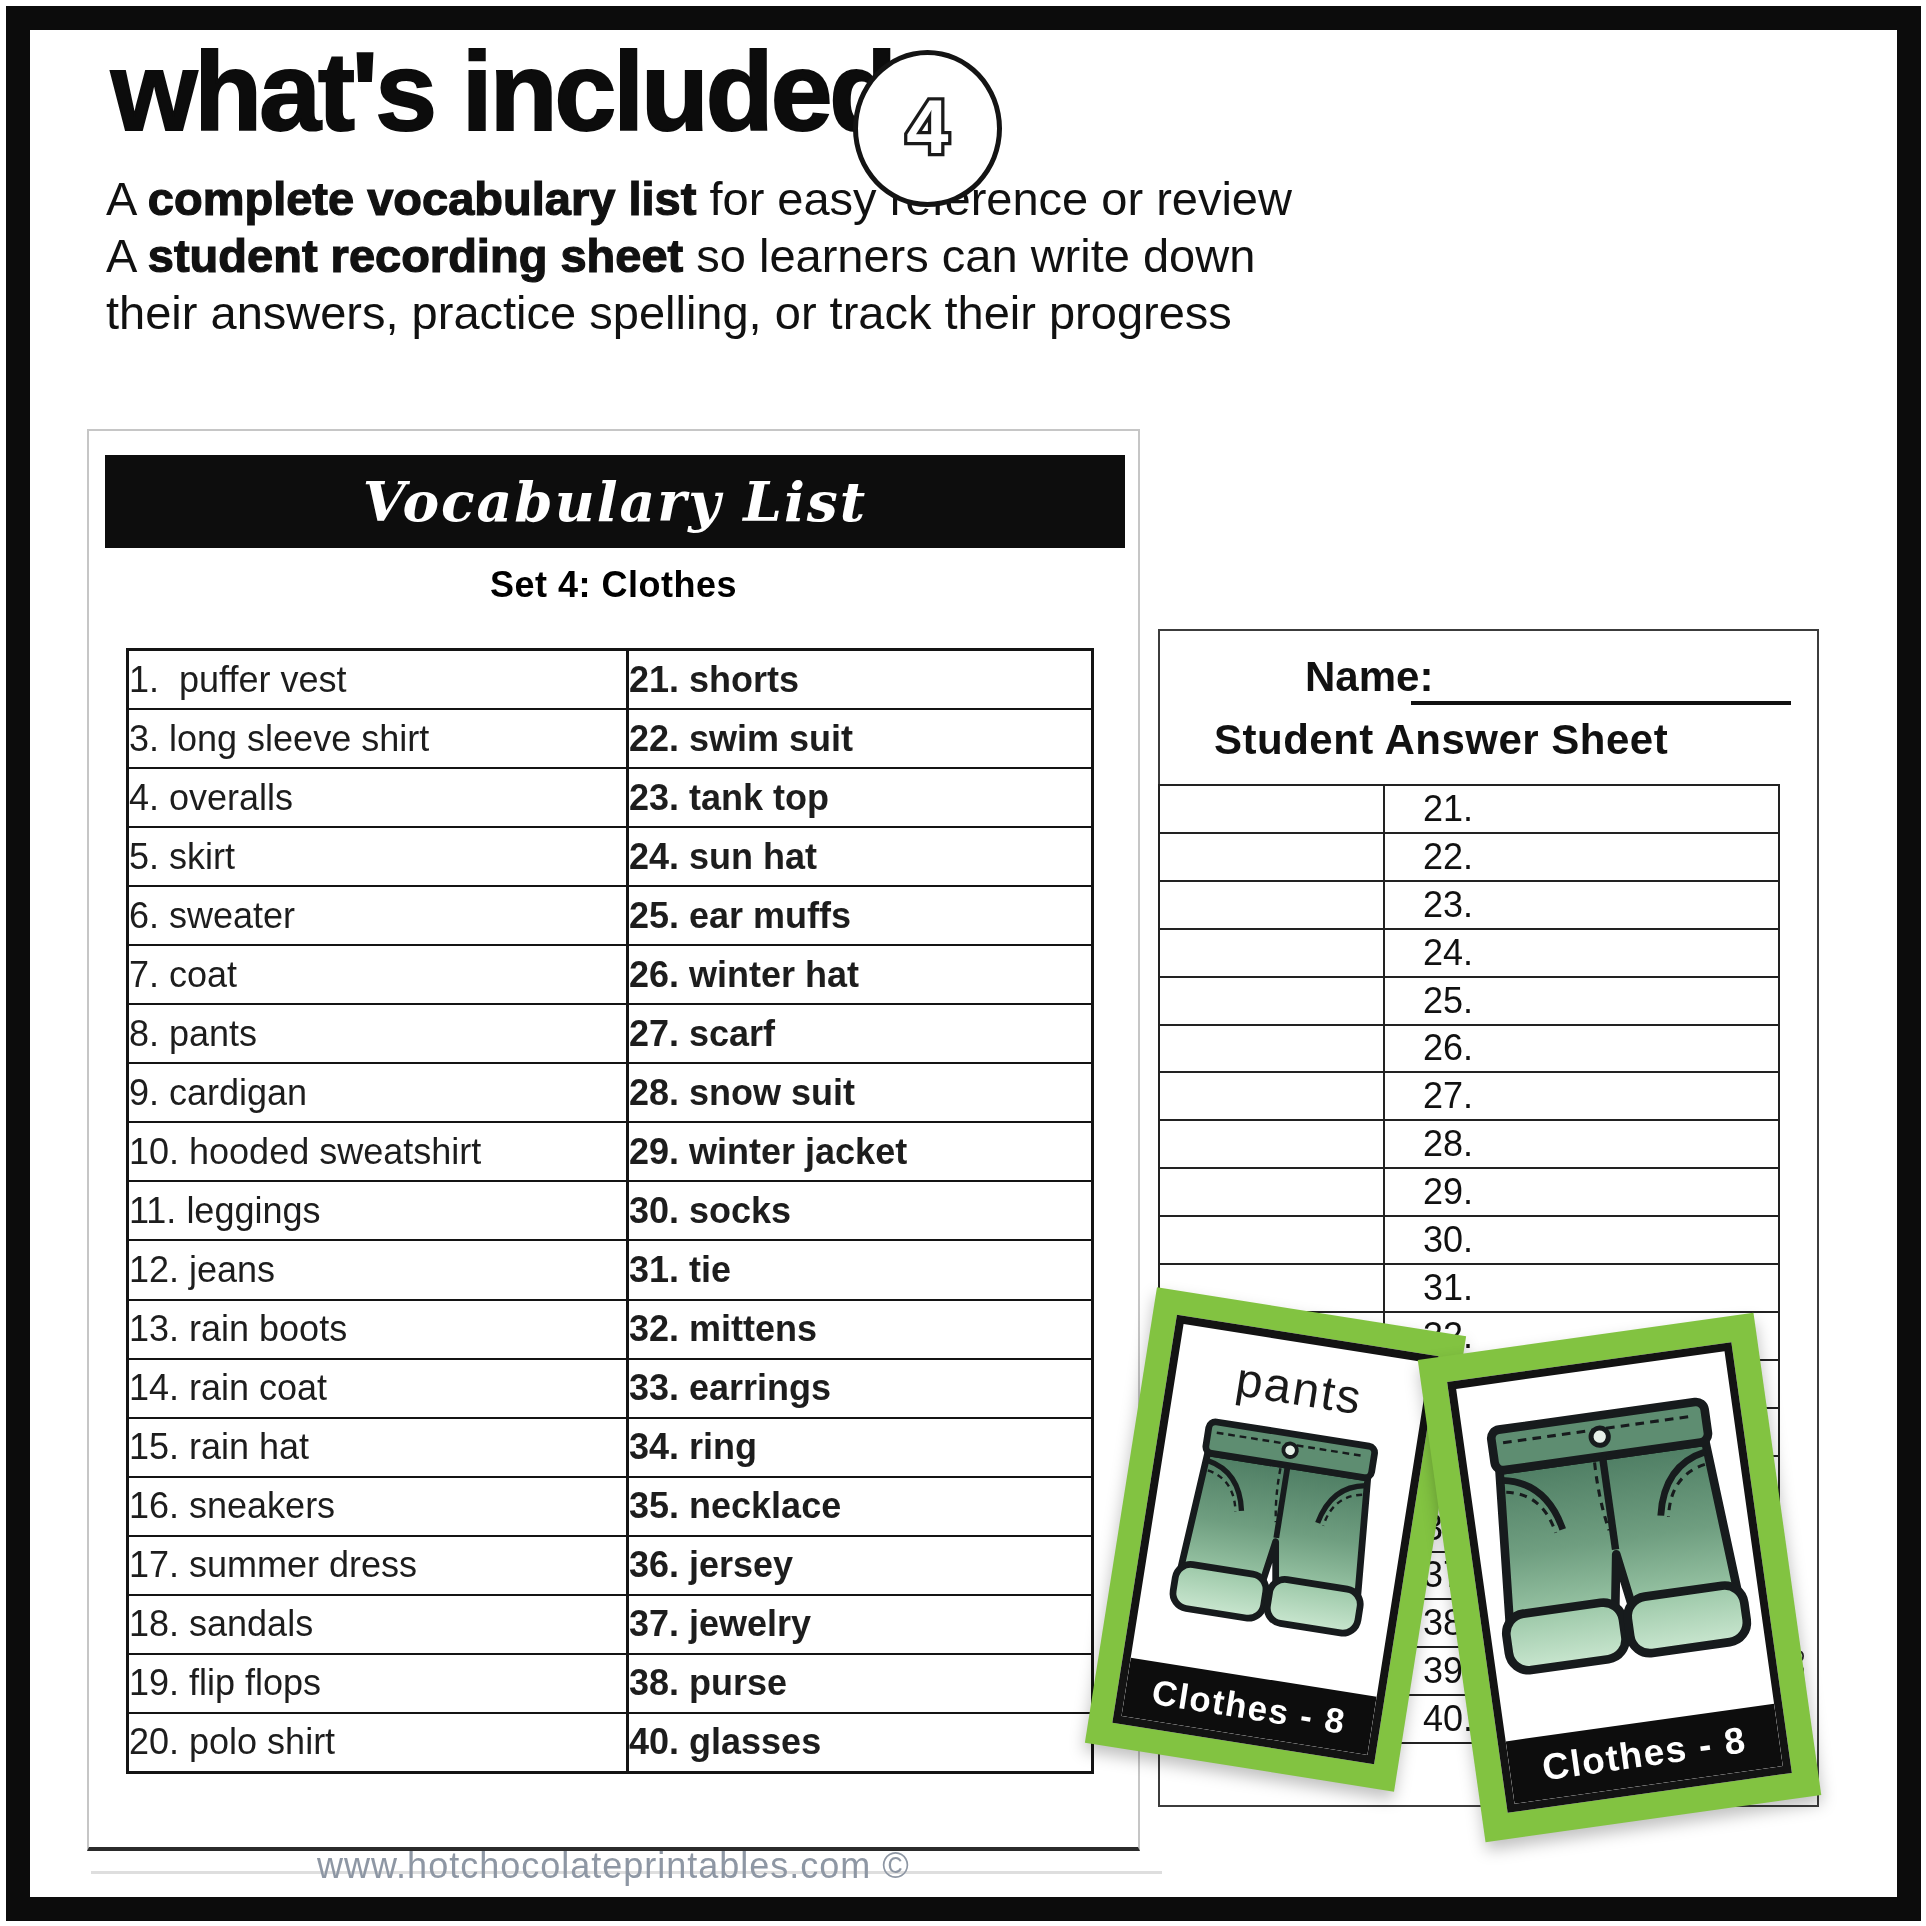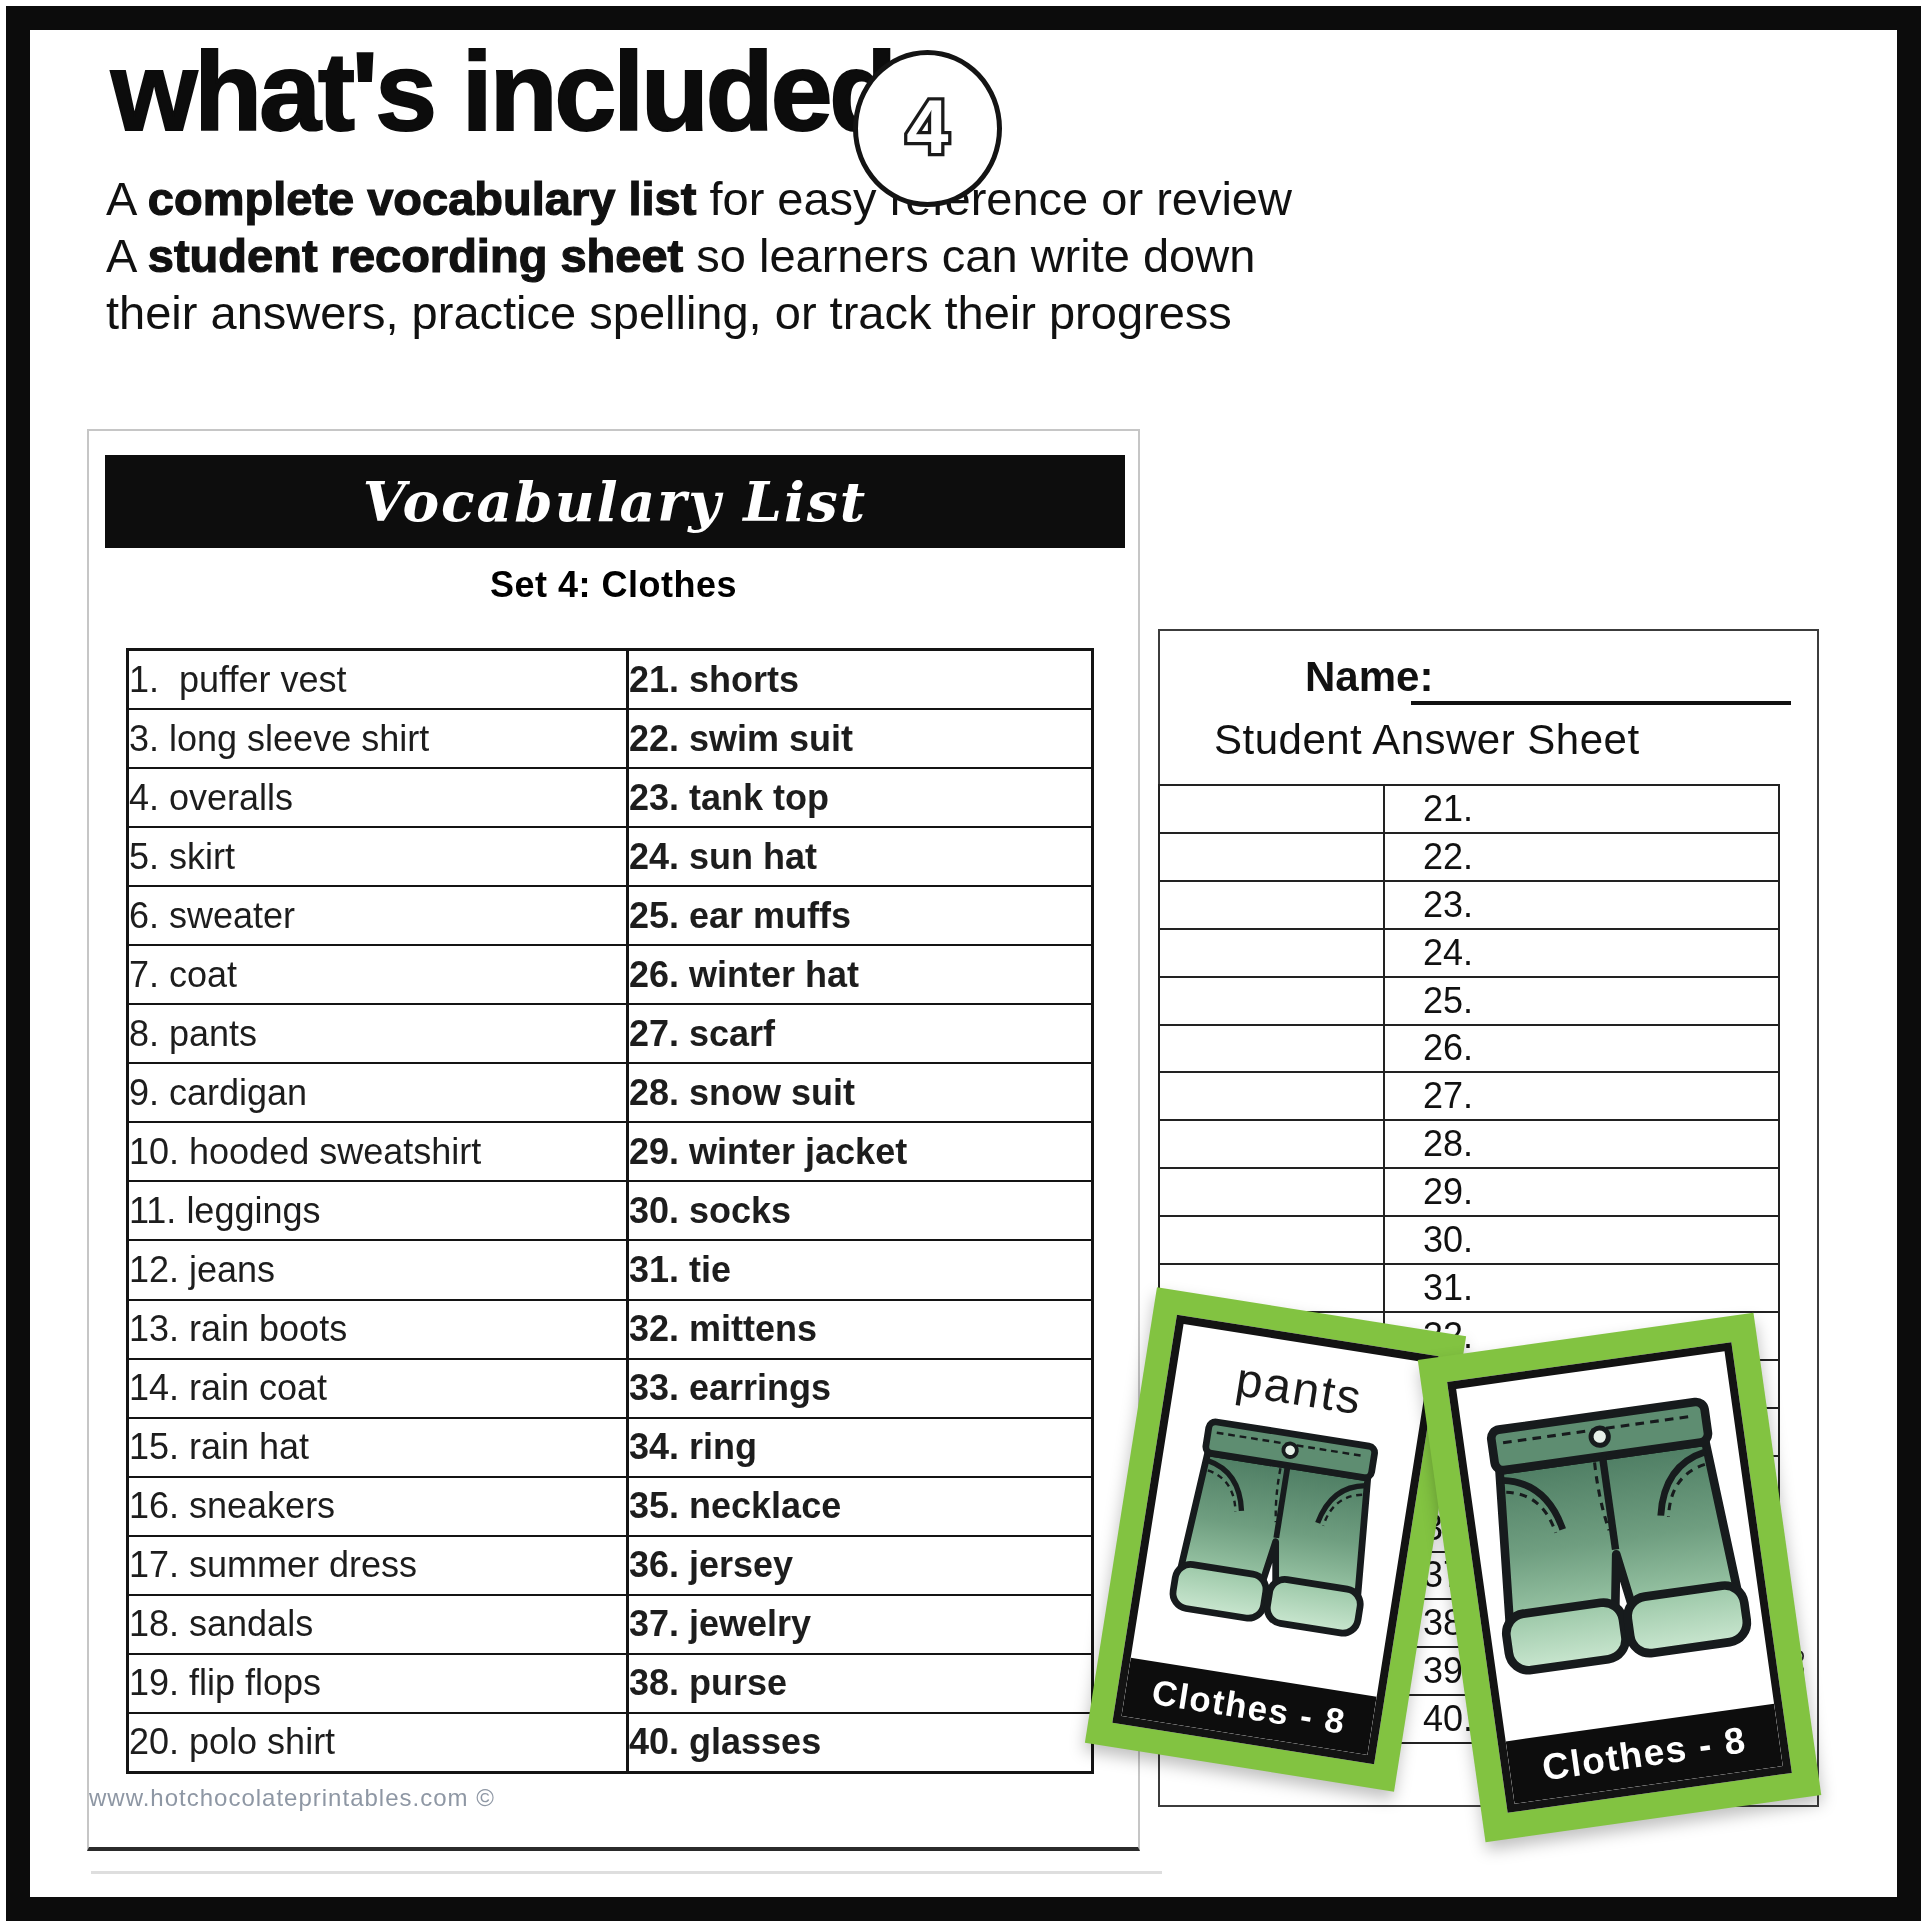--- a/index.html
+++ b/index.html
@@ -54,42 +54,42 @@
   }
   .vcol{ display:flex; flex-direction:column; box-sizing:border-box; }
   .vcol.left{ width:500px; border-right:3px solid #141414; }
   .vcol.right{ flex:1;font-weight:bold; }
   .vcell{
     flex:1; border-bottom:2px solid #141414; display:flex; align-items:center;
     font-size:36px; color:#1d1d1d; white-space:pre; box-sizing:border-box;
   }
   .vcell:last-child{ border-bottom:none; }
   .voc-footer{
-    position:absolute; left:0; top:1353px; width:100%; 
-    font-size:24px; color:#8e97a4; letter-spacing:1px;
+    position:absolute; left:0; top:1414px; width:100%; text-align:center;
+    font-size:36px; color:#8e97a4; letter-spacing:1px;
   }
   .shadow-line{
     position:absolute; left:91px; top:1871px; width:1071px; height:3px;
     background:#dedede; z-index:1;
   }
 
   
   .ans-page{
     position:absolute; left:1158px; top:629px; width:661px; height:1178px;
     background:#ffffff; box-sizing:border-box; border:2px solid #3c3c3c; z-index:1;
   }
   .ans-name{
     position:absolute; left:145px; top:22px; font-size:42px; font-weight:bold; color:#111;
   }
   .ans-underline{
     position:absolute; left:251px; top:30px; width:380px; height:40px;
     border-bottom:4px solid #111;
   }
   .ans-title{
-    position:absolute; left:54px; top:85px; font-size:42px; font-weight:normal; color:#111;
+    position:absolute; left:54px; top:85px; font-size:42px; font-weight:bold; color:#111;
     letter-spacing:0.5px;
   }
   .ans-table{
     position:absolute; left:-2px; top:153px; width:622px; height:960px;
     display:flex; border:2px solid #222; box-sizing:border-box; background:#fff;
   }
   .acol{ display:flex; flex-direction:column; box-sizing:border-box; }
   .acol.left{ width:225px; border-right:2px solid #222; }
   .acol.right{ flex:1; }
   .acell{

